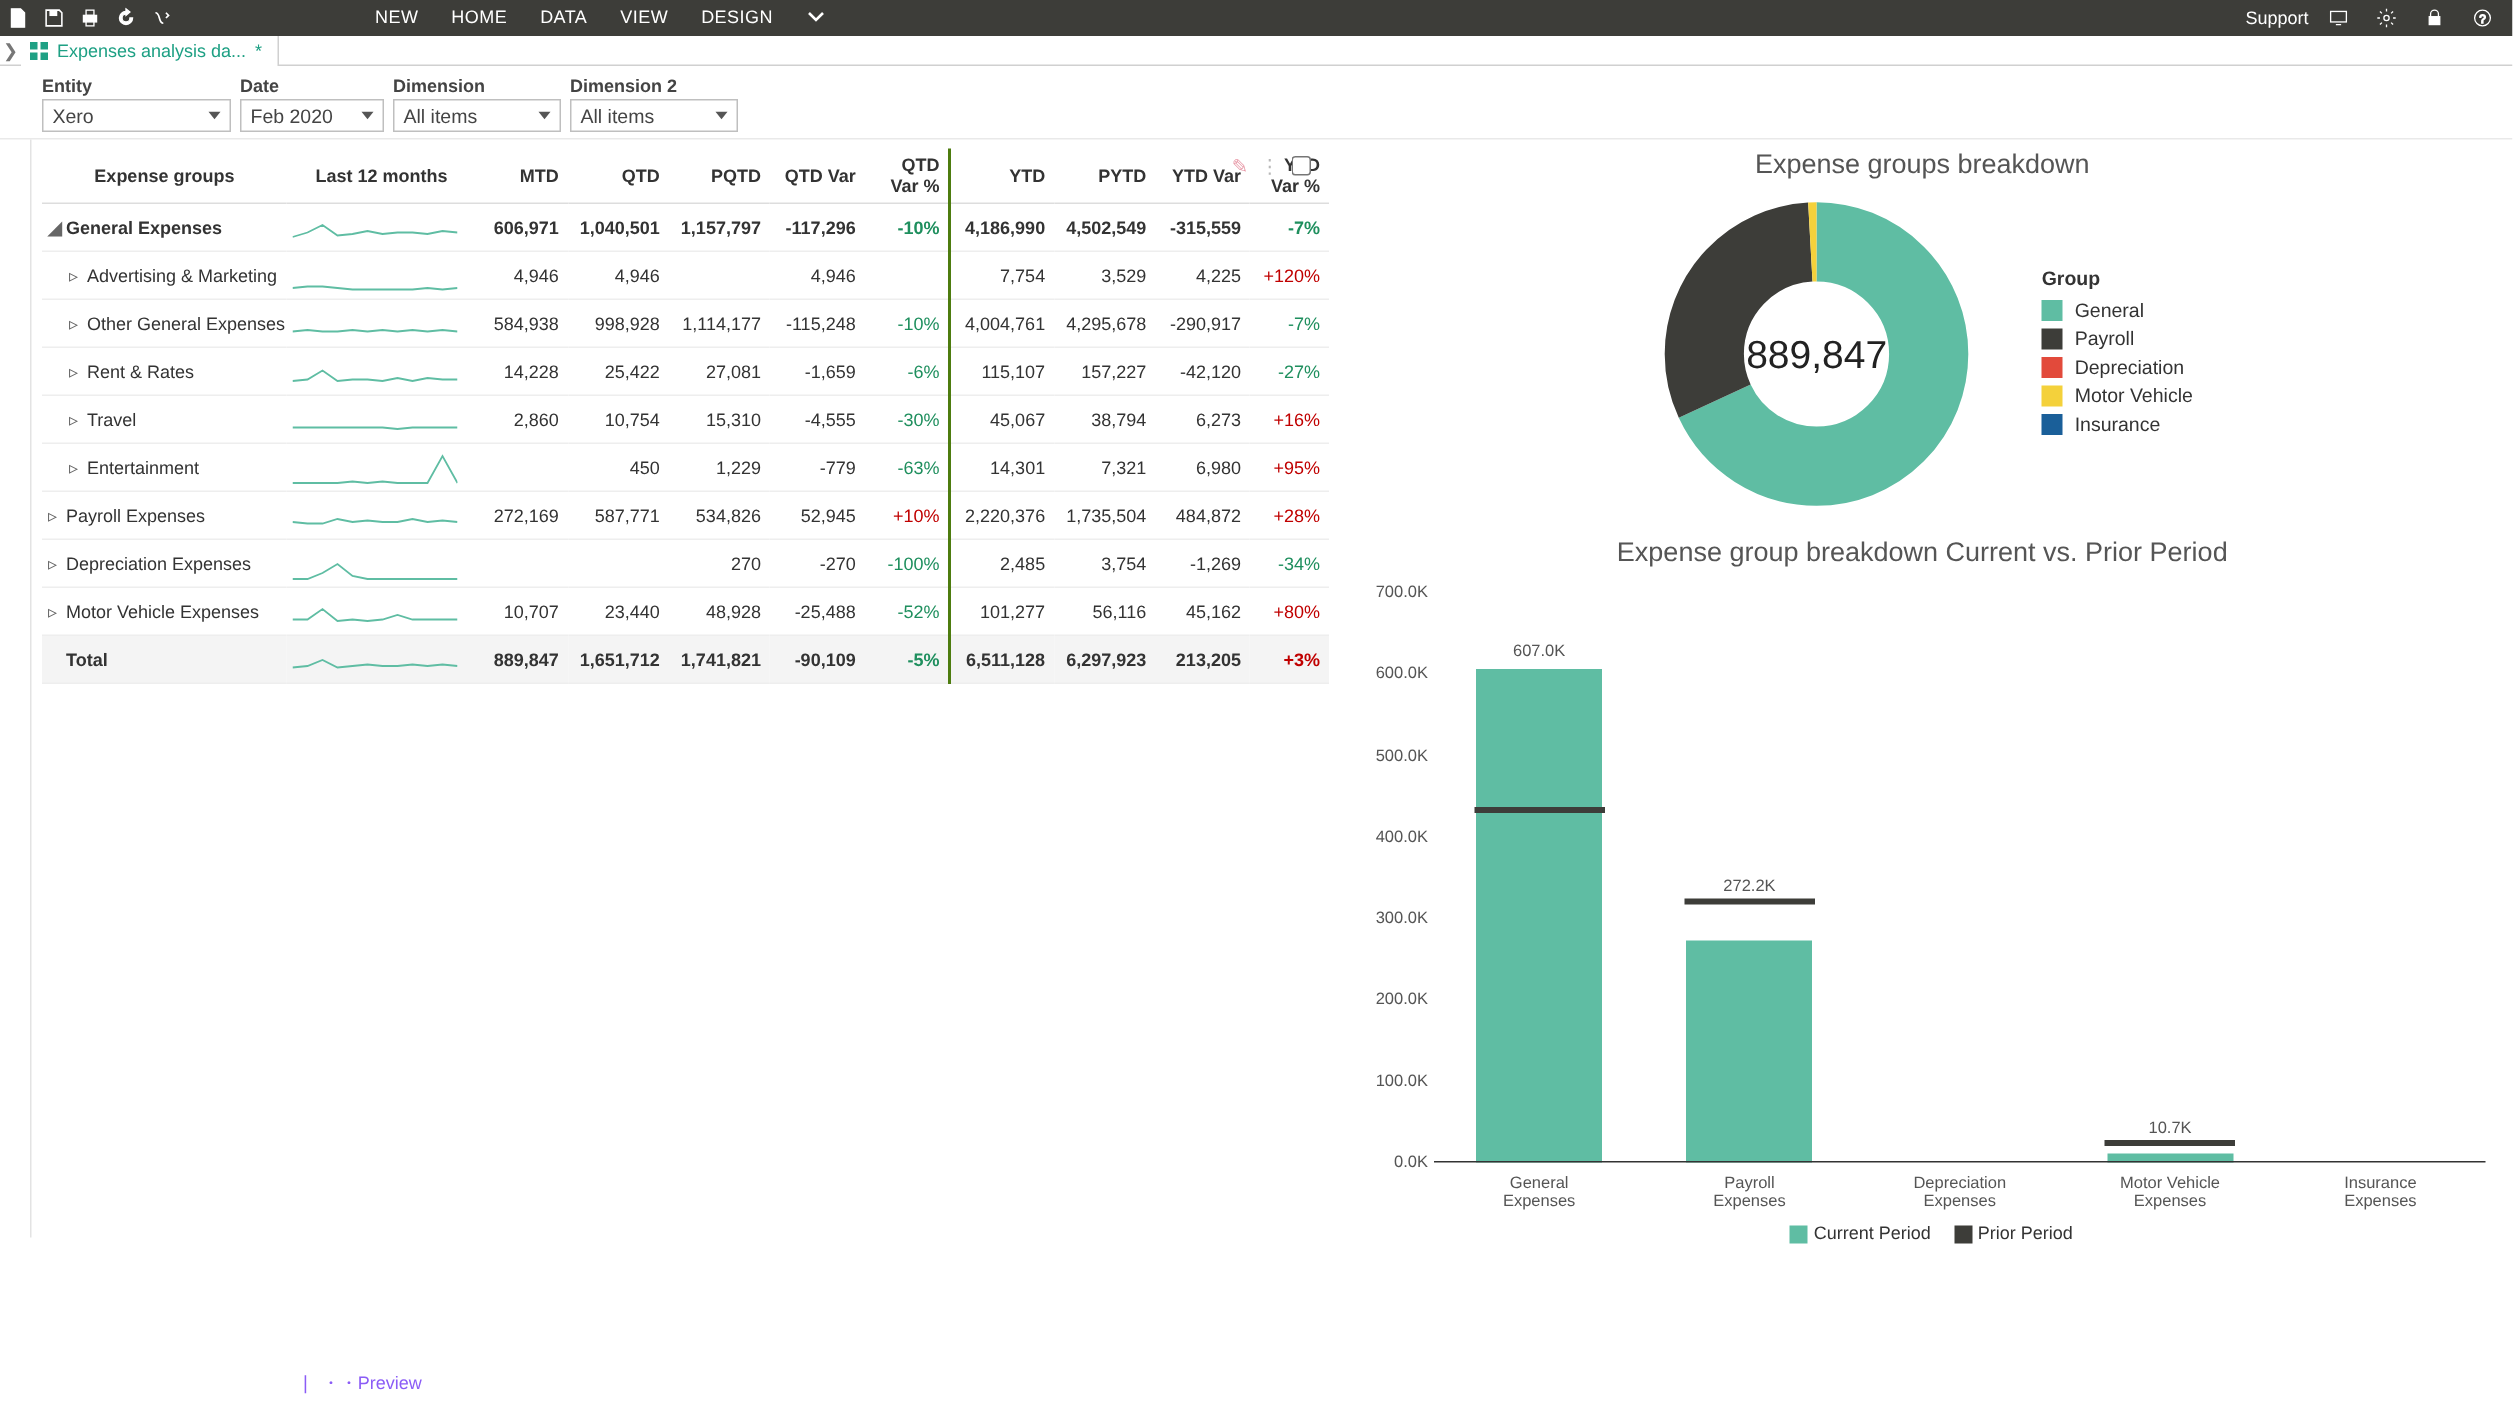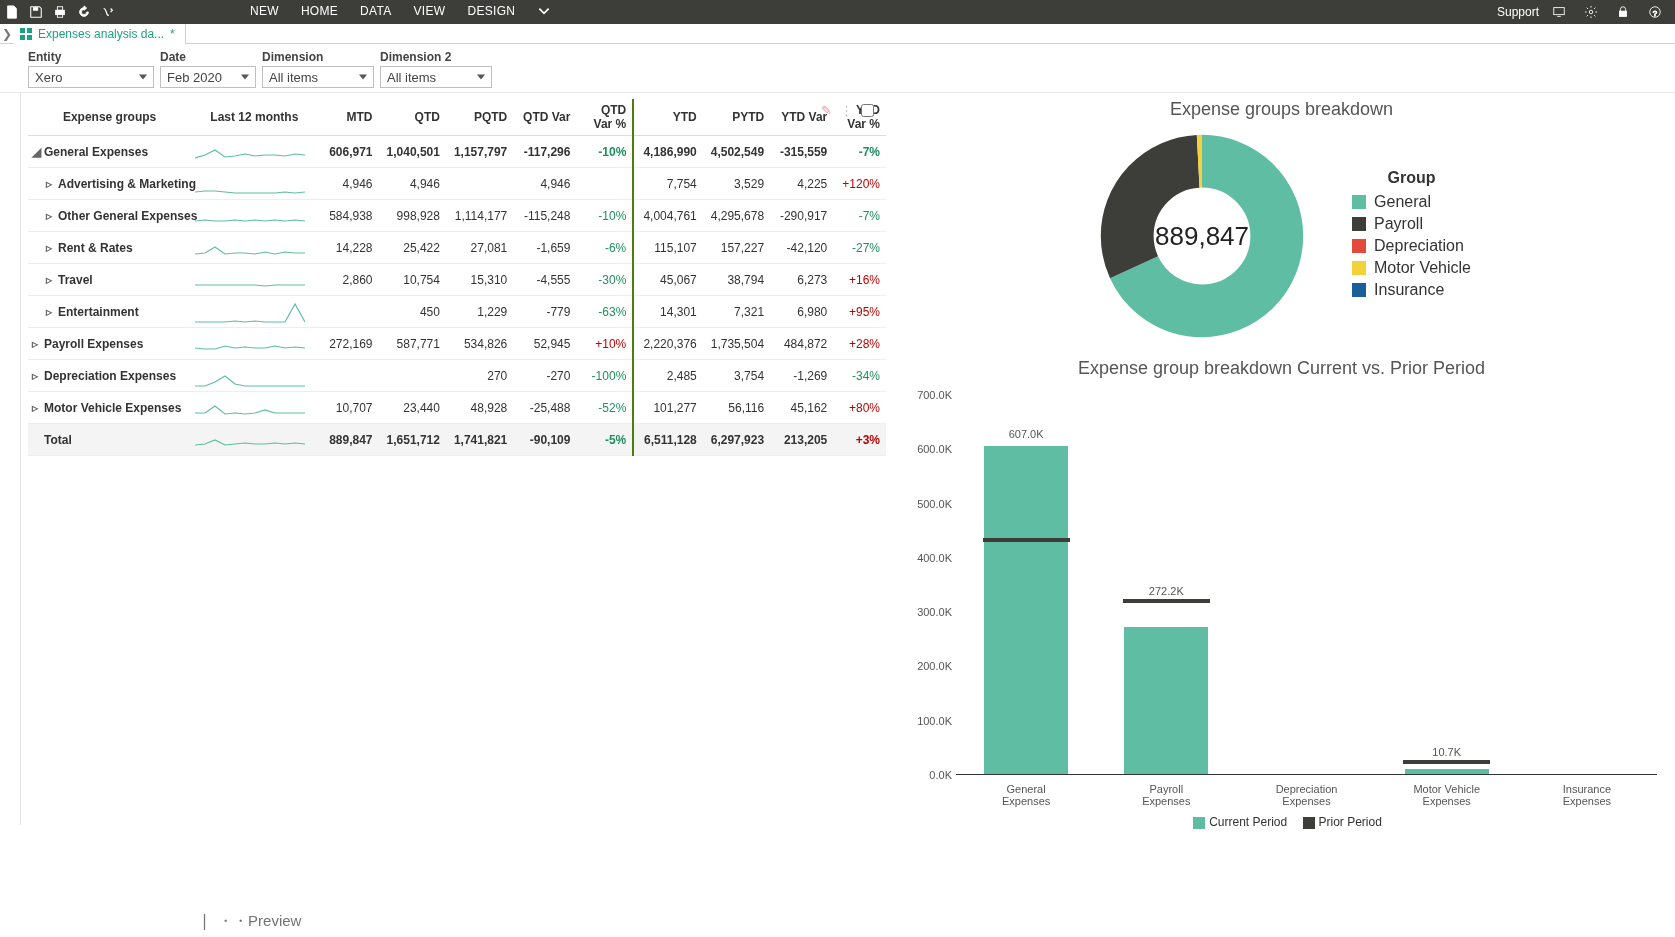--- a/index.html
+++ b/index.html
@@ -39,36 +39,36 @@
   .tbl-title { text-align: center; font-size: 15px; color: #555; margin-bottom: 4px; }
   .tbl-icons { position: absolute; right: 12px; top: 10px; display: flex; align-items: center; gap: 8px; }
   .tbl-icons span { cursor: pointer; color: #b8b8b8; }
   .tbl-icons input[type=checkbox] { width: 13px; height: 13px; }
 
   table.grid { border-collapse: collapse; width: 100%; table-layout: fixed; }
   table.grid th, table.grid td { padding: 4px 6px; font-size: 12px; vertical-align: middle; }
   table.grid th { font-weight: 600; text-align: right; color: #333; border-bottom: 1px solid #ddd; }
   table.grid th.left { text-align: center; }
   table.grid td { text-align: right; height: 32px; border-bottom: 1px solid #eee;}
-  table.grid td.name { text-align: left; padding-left: 4px; white-space: nowrap; font-weight: bold; }
+  table.grid td.name { text-align: left; padding-left: 4px; white-space: nowrap; }
   table.grid td.spark { text-align: left; padding: 0 4px; }
   table.grid tr.bold td { font-weight: 700; }
   table.grid tr.total td { font-weight: 700; background: #f4f4f4; }
   table.grid .neg { color: #c00000; }
   table.grid .pos { color: #1f8f5e; }
   .divider-col { border-right: 2px solid #4d7c0f; }
   .tree-toggle { display: inline-block; width: 10px; cursor: pointer; color: #666; margin-right: 2px;}
   .indent { padding-left: 18px !important; }
   .spark svg { width: 110px; height: 28px; }
   .spark svg polyline { fill: none; stroke: #5fbda3; stroke-width: 1.2; }
 
   
   .chart-title { text-align: center; font-size: 18px; color: #555; margin-bottom: 6px; }
   .donut-wrap { display: flex; justify-content: center; align-items: center; gap: 40px; margin-bottom: 12px; }
-  .legend { font-size: 16px; text-align: center; }
+  .legend { font-size: 13px; }
   .legend .grp-title { font-weight: 600; margin-bottom: 6px; }
   .legend .lg { display: flex; align-items: center; gap: 8px; margin-bottom: 4px; }
   .legend .sw { width: 14px; height: 14px; }
   .donut { position: relative; width: 220px; height: 220px; }
   .donut .center-val { position: absolute; inset: 0; display: flex; align-items: center; justify-content: center; font-size: 26px; color: #222;}
 
   .bar-wrap { position: relative; height: 440px; }
   .bar-chart { position: absolute; left: 60px; right: 10px; top: 10px; bottom: 50px; }
   .y-axis { position: absolute; left: 0; top: 10px; bottom: 50px; width: 60px; }
   .y-tick { position: absolute; right: 4px; font-size: 11px; color: #555; transform: translateY(50%); }
@@ -76,21 +76,21 @@
   .x-labels div { flex: 1; text-align: center; font-size: 11px; color: #555; line-height: 1.1; }
   .bars { position: absolute; inset: 0; display: flex; align-items: flex-end; }
   .bar-slot { flex: 1; position: relative; height: 100%; display: flex; justify-content: center; align-items: flex-end;}
   .bar-cur { width: 60%; background: #5fbda3; position: relative; }
   .bar-prior { position: absolute; width: 62%; height: 4px; background: #3d3d39; left: 19%; }
   .bar-label { position: absolute; width: 100%; text-align: center; font-size: 11px; color: #555; }
   .bar-legend { position: absolute; bottom: -4px; left: 0; right: 0; text-align: center; font-size: 12px; }
   .bar-legend span.sw { display: inline-block; width: 12px; height: 12px; vertical-align: middle; margin: 0 4px 0 12px; }
   .axis-baseline { position: absolute; left: 0; right: 0; bottom: 0; height: 1px; background: #333; }
 
-  .footer-preview { position: fixed; bottom: 6px; left: 200px; font-family: monospace; font-size: 15px; color: #737373; }
+  .footer-preview { position: fixed; bottom: 6px; left: 200px; font-family: monospace; font-size: 12px; color: #8b5cf6; }
 </style>
 </head>
 <body>
 
 <div class="top-toolbar">
   <div class="icon-btn">
       <svg viewBox="0 0 16 16">
         <path d="M3 1h7l3 3v11H3z" fill="#fff"></path>
       </svg>
     </div>

